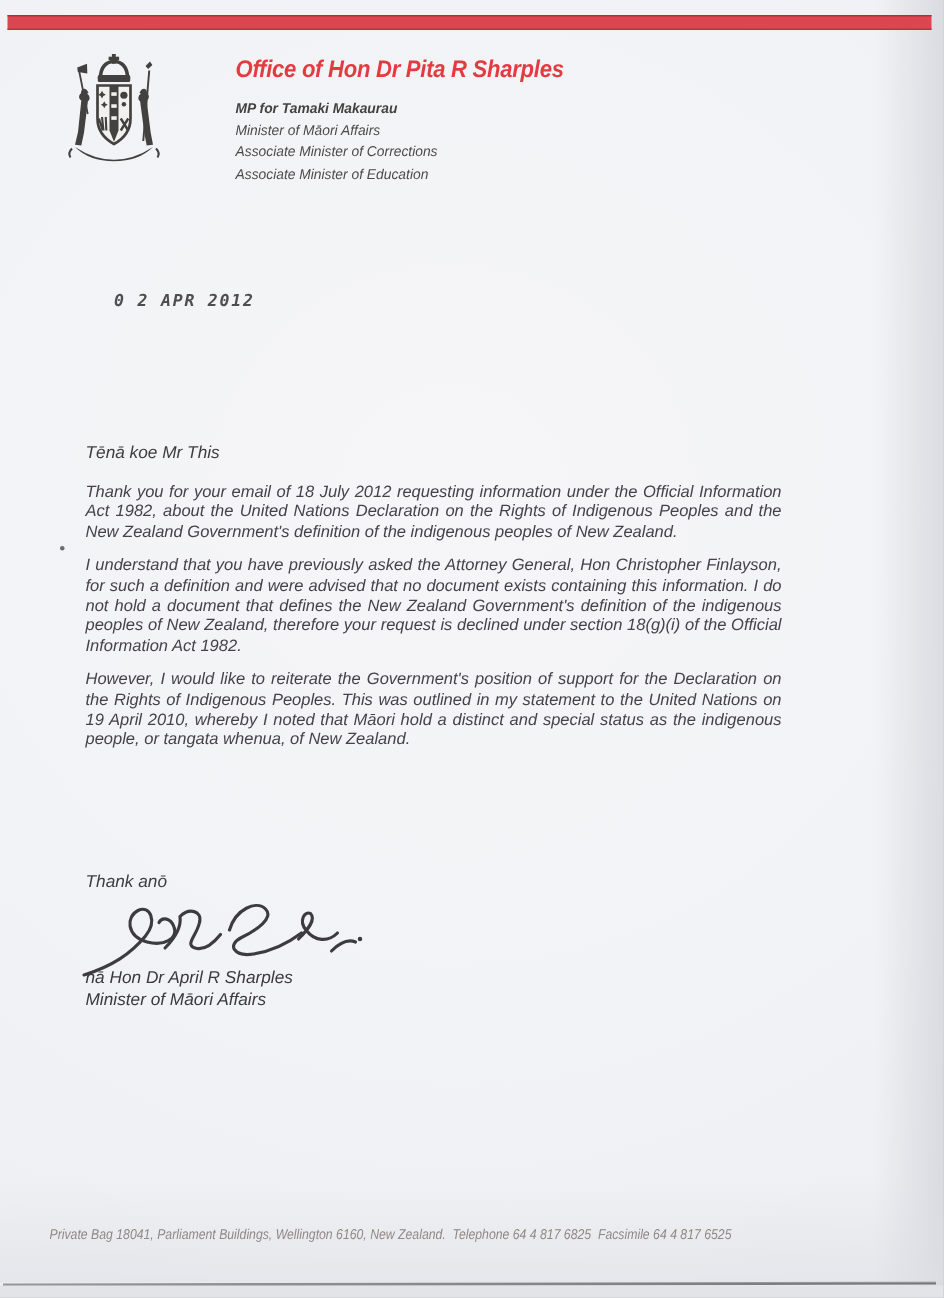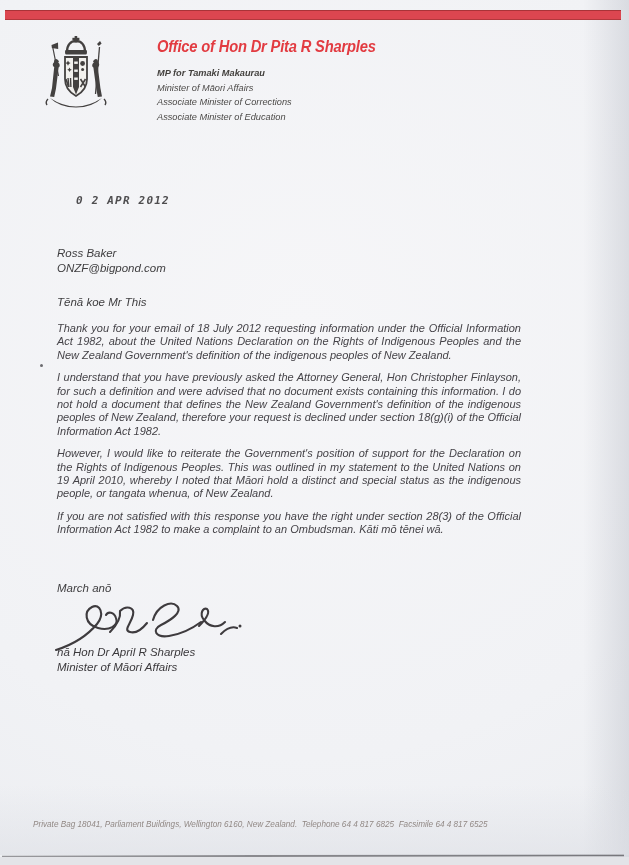--- a/index.html
+++ b/index.html
@@ -109,35 +109,30 @@
     <div class="roles">
       <div class="role-bold">MP for Tamaki Makaurau</div>
       <div>Minister of Māori Affairs</div>
       <div>Associate Minister of Corrections</div>
       <div>Associate Minister of Education</div>
     </div>
   </div>
 
   <div class="date-stamp">0 2 APR 2012</div>
 
-  <div class="recipient">
-    <div>Ross Baker</div>
-    <div>ONZF@bigpond.com</div>
-  </div>
 
   <div class="salutation">Tēnā koe Mr This</div>
 
   <div class="bodytext">
     <p>Thank you for your email of 18 July 2012 requesting information under the Official Information Act 1982, about the United Nations Declaration on the Rights of Indigenous Peoples and the New Zealand Government's definition of the indigenous peoples of New Zealand.</p>
     <p>I understand that you have previously asked the Attorney General, Hon Christopher Finlayson, for such a definition and were advised that no document exists containing this information. I do not hold a document that defines the New Zealand Government's definition of the indigenous peoples of New Zealand, therefore your request is declined under section 18(g)(i) of the Official Information Act 1982.</p>
     <p>However, I would like to reiterate the Government's position of support for the Declaration on the Rights of Indigenous Peoples. This was outlined in my statement to the United Nations on 19 April 2010, whereby I noted that Māori hold a distinct and special status as the indigenous people, or tangata whenua, of New Zealand.</p>
-    <p>If you are not satisfied with this response you have the right under section 28(3) of the Official Information Act 1982 to make a complaint to an Ombudsman. Kāti mō tēnei wā.</p>
   </div>
 
-  <div class="closing">March anō</div>
+  <div class="closing">Thank anō</div>
 
   <svg class="signature" viewBox="0 0 190 62" aria-hidden="true">
     <g fill="none" stroke="#3e3b3e" stroke-width="2.1" stroke-linecap="round">
       <path d="M3,52 C22,46 34,38 44,26 C52,16 47,5 39,9 C31,13 31,26 45,30 C56,33 66,28 63,20 C61,14 55,13 53,17"></path>
       <path d="M57,34 C63,28 68,20 67,13 C73,7 82,9 80,17 C78,26 70,32 77,34 C84,36 90,30 94,25"></path>
       <path d="M100,22 C104,8 118,2 124,8 C130,14 118,22 108,27 C98,32 103,40 116,38 C129,36 140,30 148,24"></path>
       <path d="M146,28 C152,22 158,15 154,11 C150,9 146,16 151,22 C157,30 166,30 172,24"></path>
       <path d="M168,36 C173,31 179,28 184,30"></path>
       <circle cx="187" cy="28" r="1.5" fill="#3e3b3e" stroke="none"></circle>
     </g>

